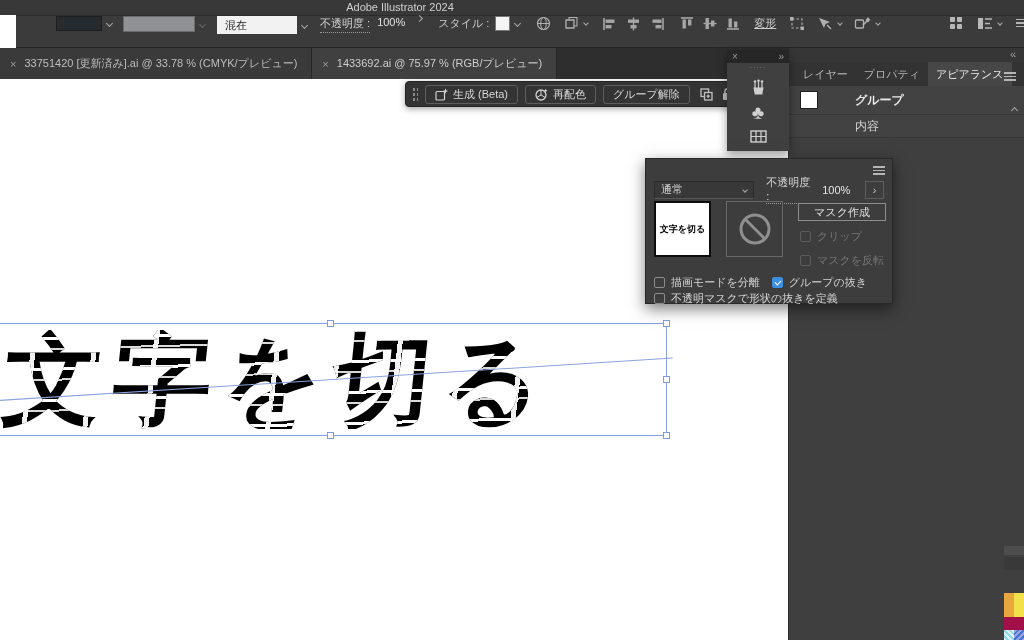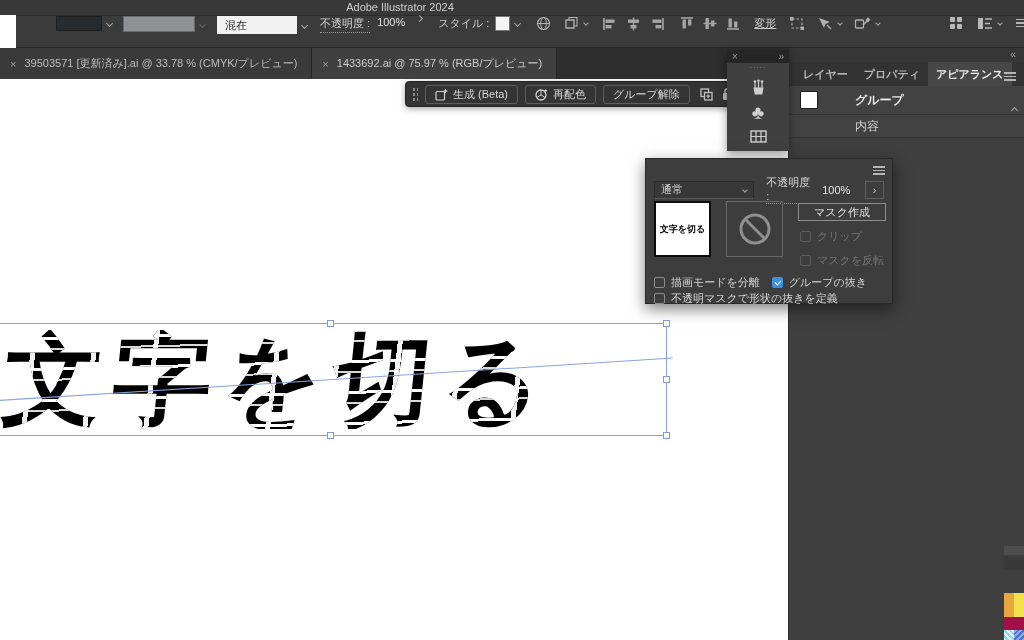--- a/index.html
+++ b/index.html
@@ -66,21 +66,21 @@
   .sel-line { position:absolute; background:#8aa2de; }
   .sel-h { height:1px; left:-2px; width:670px; }
   .sel-v { width:1px; }
   .sel-diag { position:absolute; left:-2px; top:321px; width:676px; height:1px; background:#8aa2de; transform:rotate(-3.6deg); transform-origin:left center; }
   .handle { position:absolute; width:7px; height:7px; background:#fff; border:1px solid #7d9ce0; }
 
   
   .dock { position:absolute; left:788px; top:48px; width:236px; height:592px; background:#3f3f3f; border-left:1px solid #2a2a2a; }
   .dock-strip { height:14px; background:#363636; position:relative; }
   .dock-collapse { position:absolute; right:8px; top:0px; color:#9e9e9e; font-size:11px; }
-  .dock-tabs { height:24px; background:#333333; display:flex; align-items:stretch; padding-left:6px; position:relative;font-weight:bold; }
+  .dock-tabs { height:24px; background:#333333; display:flex; align-items:stretch; padding-left:6px; position:relative; }
   .dock-tab { display:flex; align-items:center; padding:0 8px; font-size:11px; color:#b5b5b5; }
   .dock-tab.active { background:#474747; color:#ececec; }
   .dock-menu { position:absolute; right:8px; top:8px; }
   .ap-row { height:27px; display:flex; align-items:center; border-bottom:1px solid #363636; font-size:12px; color:#d5d5d5; position:relative; background:#424242; }
   .ap-row .txt { position:absolute; left:66px;font-family:Liberation Mono, monospace; }
   .ap-swatch { position:absolute; left:11px; width:18px; height:18px; background:#fff; border:1px solid #1f1f1f; }
   .ap-row.sel { background:#516b8e; color:#fff; }
   .ap-eye { position:absolute; left:0; top:0; bottom:0; width:26px; background:rgba(0,0,0,.14); display:flex; align-items:center; justify-content:center; }
   .scroll-up { position:absolute; right:7px; top:60px; }
   .bands { position:absolute; right:0; bottom:70px; width:20px; }
@@ -267,21 +267,21 @@
         <i></i>
         <i></i>
         <i></i>
       </span>
   </div>
 </div>
 
 <div class="tabbar">
   <div class="doc-tab">
     <span class="tab-close">×</span>
-    <span>39503571 [更新済み].ai @ 33.78 % (CMYK/プレビュー)</span>
+    <span>33751420 [更新済み].ai @ 33.78 % (CMYK/プレビュー)</span>
   </div>
   <div class="doc-tab active">
     <span class="tab-close">×</span>
     <span>1433692.ai @ 75.97 % (RGB/プレビュー)</span>
   </div>
 </div>
 
 <div class="canvas">
 
   <div class="ctx-bar">

